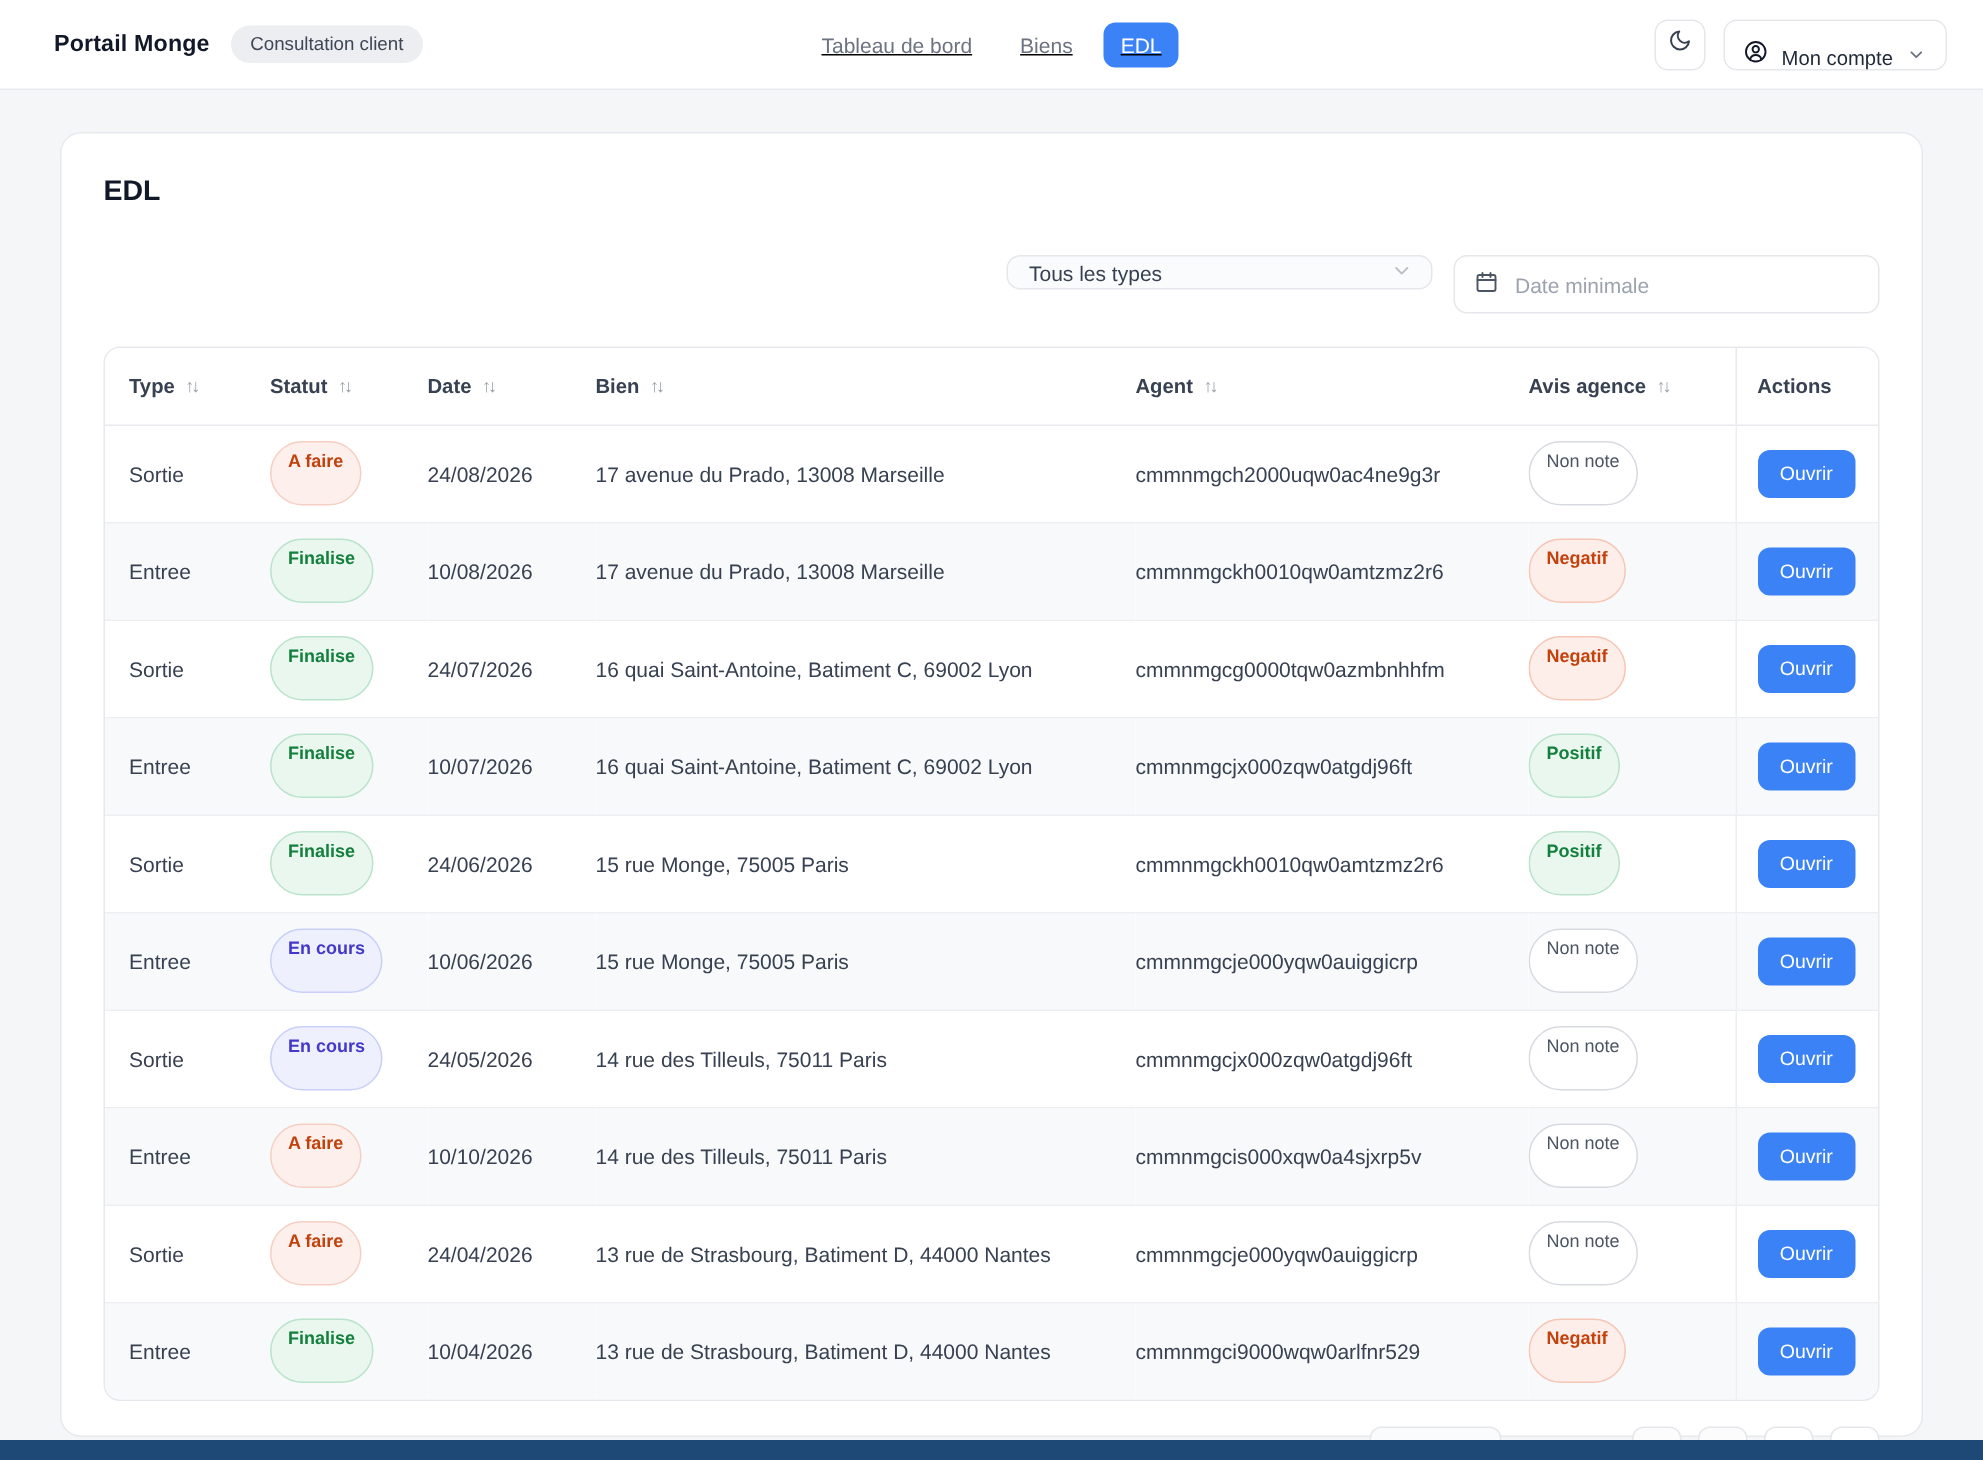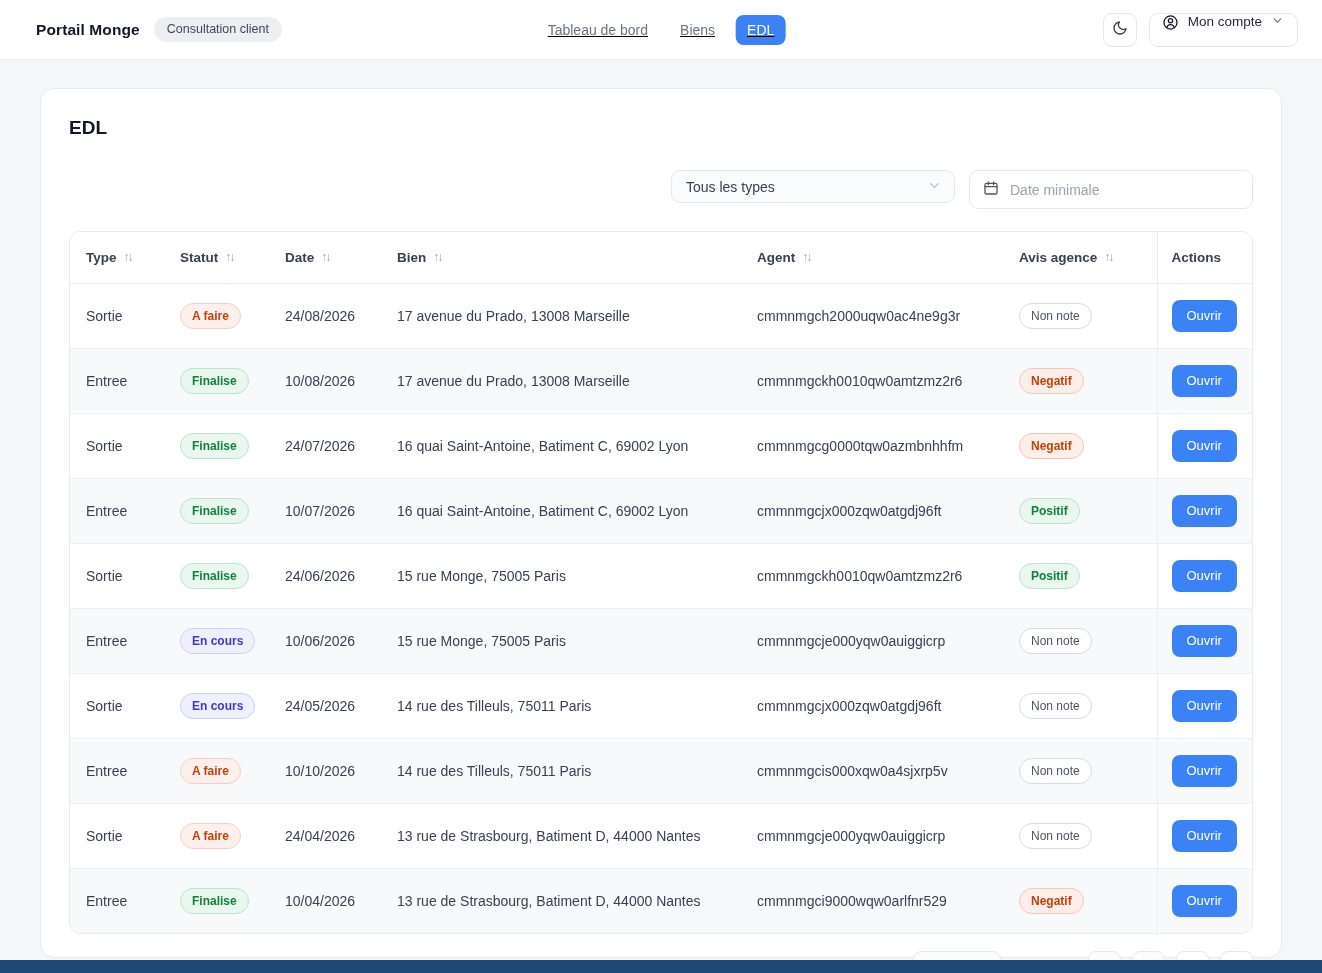--- a/index.html
+++ b/index.html
@@ -44,21 +44,21 @@
   }
   .topright {
     margin-left: auto; display: flex; align-items: center; gap: 12px;
   }
   .icon-btn {
     width: 34px; height: 34px; border: 1px solid #e5e7eb; border-radius: 9px;
     background: #fff; display: flex; align-items: center; justify-content: center;
   }
   .account-btn {
     height: 34px; border: 1px solid #e5e7eb; border-radius: 9px; background: #fff;
-    display: flex; align-items: flex-start; gap: 9px; padding: 0 13px 0 12px;
+    display: flex; align-items: flex-end; gap: 9px; padding: 0 13px 0 12px;
     font-size: 13.5px; color: #1f2937;
   }
 
   
   .page { padding: 28px 40px 0 40px; }
   .card {
     background: #ffffff;
     border: 1px solid #e7e9ee;
     border-radius: 14px;
     padding: 26px 28px 0 28px;
@@ -68,21 +68,21 @@
   .card-title {
     font-size: 19px; font-weight: bold; color: #111827; margin: 2px 0 0 0;
   }
 
   
   .filters {
     display: flex; gap: 14px; justify-content: flex-end;
     margin-top: 31px;
   }
   .select {
-    width: 284px; height: 33px; border: 1px solid #e5e7eb; border-radius: 9px;
+    width: 284px; height: 23px; border: 1px solid #e5e7eb; border-radius: 9px;
     background: #fafbfc; display: flex; align-items: center;
     padding: 0 12px 0 14px; font-size: 14px; color: #374151;
   }
   .select .chev { margin-left: auto; opacity: .45; }
   .datefield {
     width: 284px; height: 39px; border: 1px solid #e5e7eb; border-radius: 9px;
     background: #ffffff; display: flex; align-items: center; gap: 11px;
     padding: 0 12px 0 13px; font-size: 14px; color: #9ca3af;
   }
 
@@ -121,21 +121,21 @@
   .c-date   { width: 112px; }
   .c-bien   { width: 360px; }
   .c-agent  { width: 262px; }
   .c-avis   { width: 138px; }
   .c-act    { width: 100px; padding-left: 14px !important; border-left: 1px solid #eceef2; }
   thead .c-act { border-left: 1px solid #e7e9ee; }
 
   .badge {
     display: inline-block; border-radius: 999px;
     font-size: 12px; font-weight: bold; line-height: 1;
-    padding: 6px 11px 6px; border: 1px solid transparent; white-space: nowrap;
+    padding: 6px 11px 23px; border: 1px solid transparent; white-space: nowrap;
   }
   .b-afaire  { background: #fdf0ec; border-color: #f6cfc2; color: #c2410c; }
   .b-final   { background: #e9f7ef; border-color: #b9e3ca; color: #15803d; }
   .b-encours { background: #eef0fe; border-color: #c9d0f8; color: #4338ca; }
   .b-nonnote { background: #ffffff; border-color: #d7dae0; color: #4b5563; font-weight: normal; }
   .b-neg     { background: #fdeee9; border-color: #f5c6b5; color: #c2410c; }
   .b-pos     { background: #e9f7ef; border-color: #b9e3ca; color: #15803d; }
 
   .btn-open {
     display: inline-block; background: #3b82f6; color: #fff;

